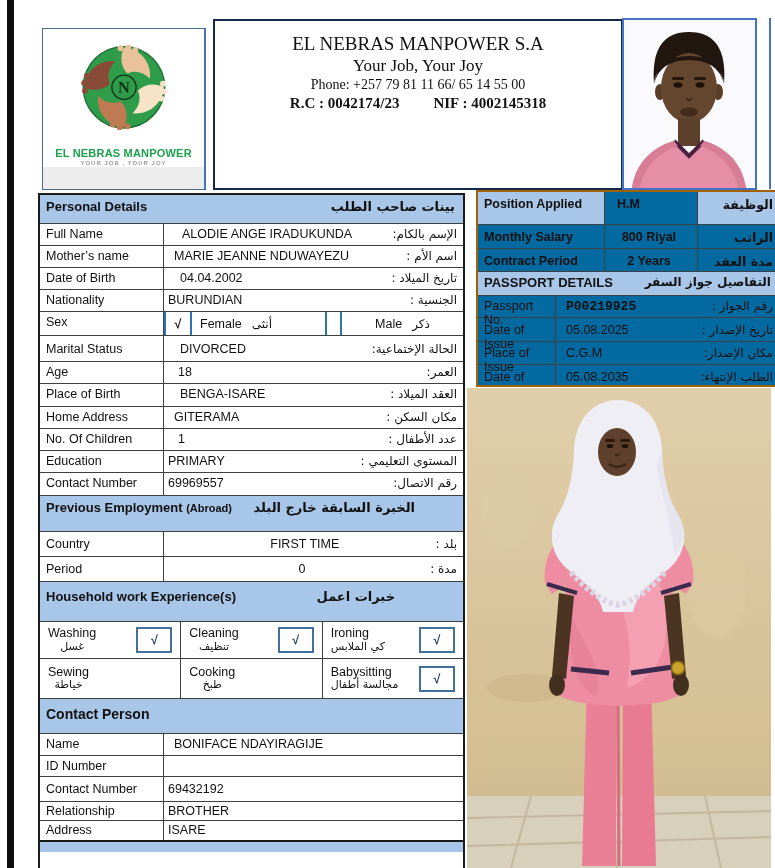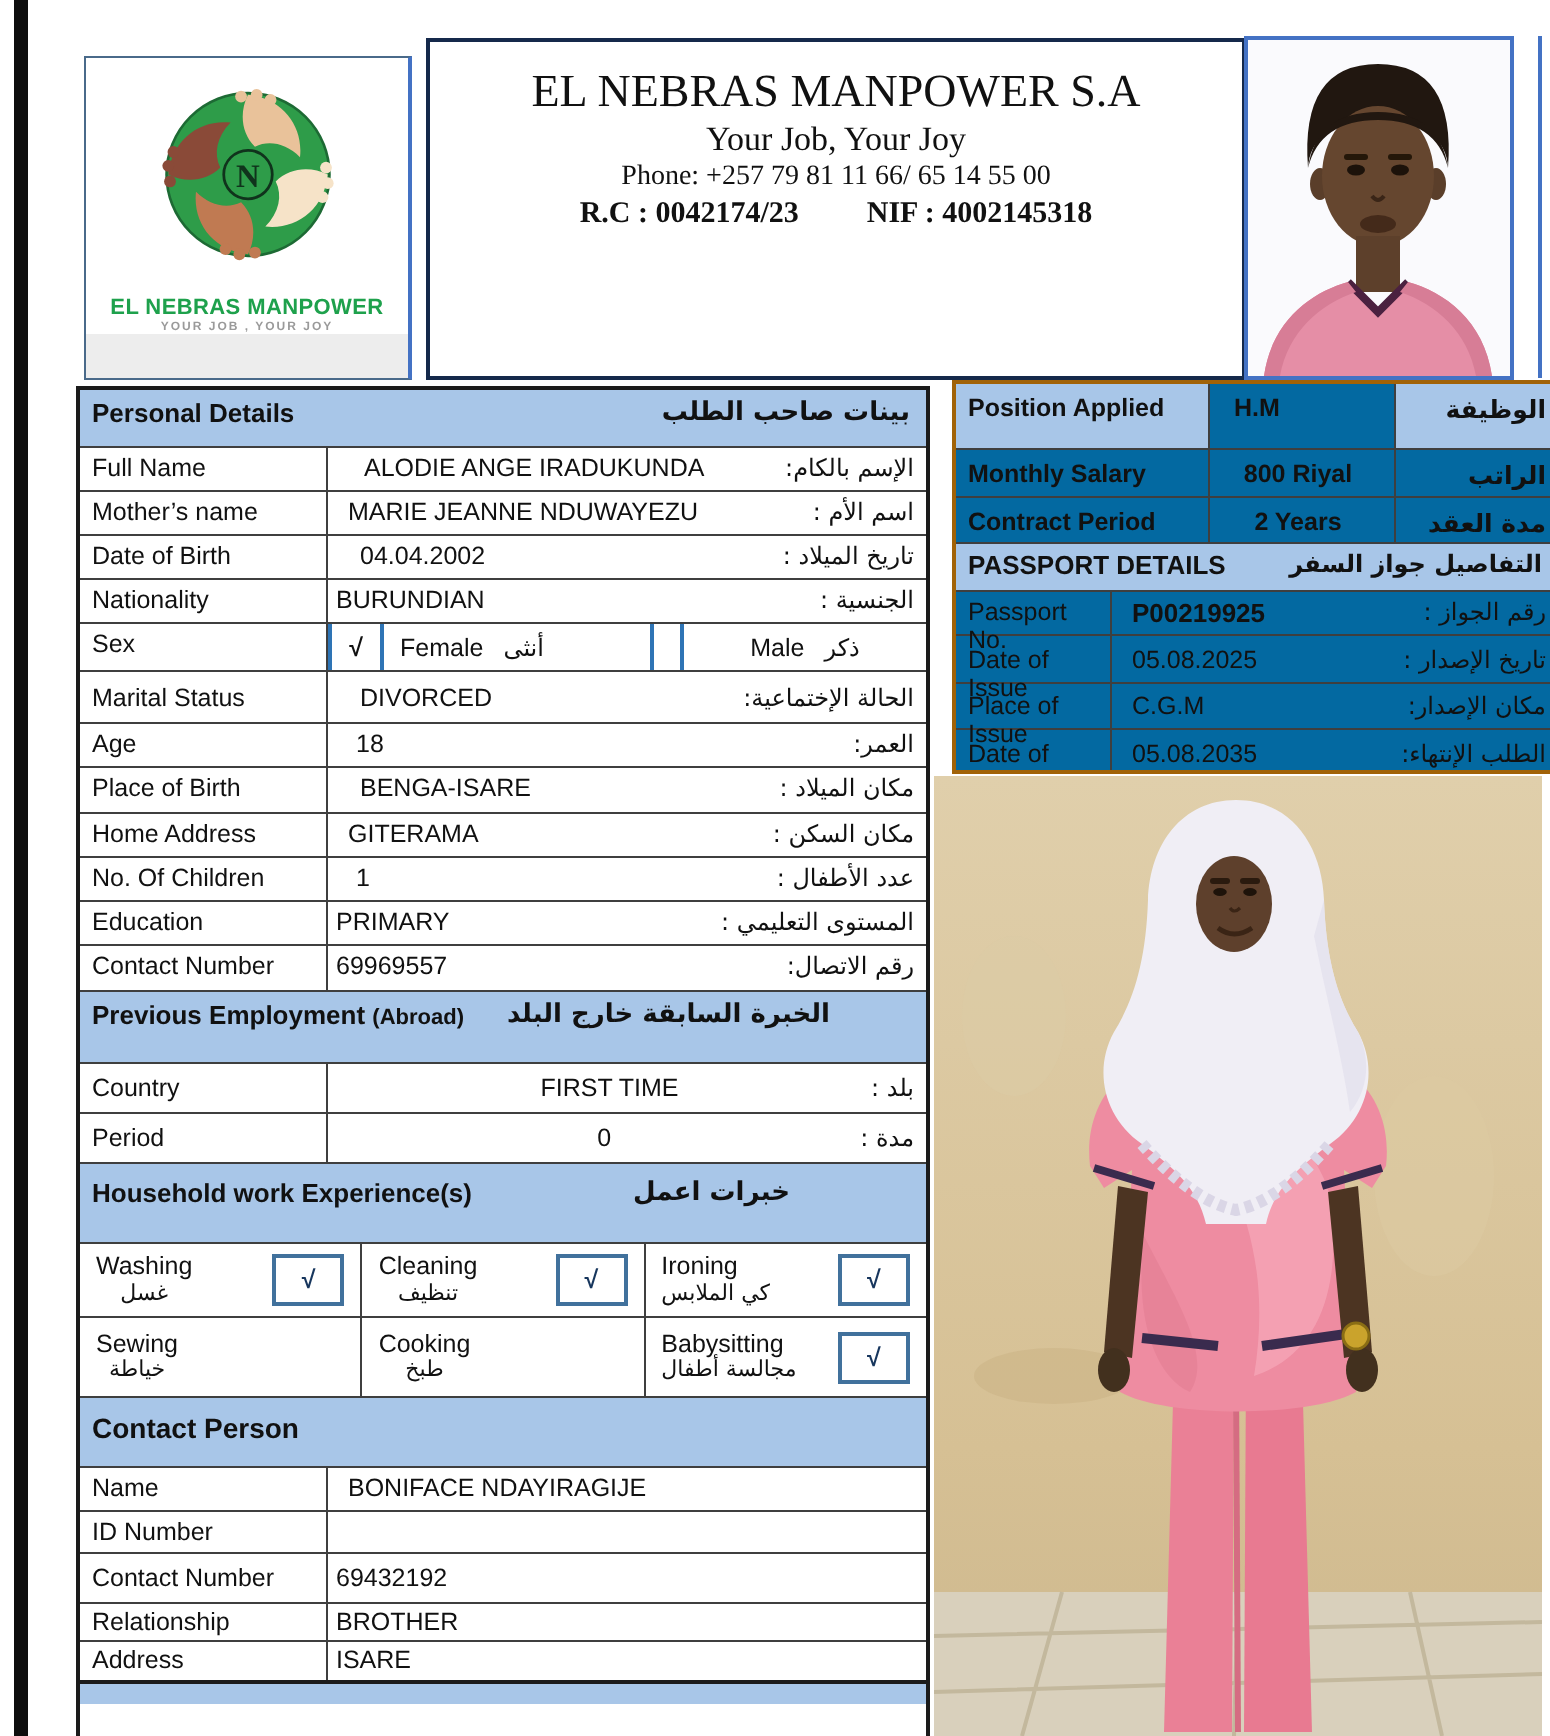--- a/index.html
+++ b/index.html
@@ -14,21 +14,21 @@
   
   #logobox{left:42px;top:28px;width:164px;height:162px;background:#fff;box-sizing:border-box;
            border:1px solid #4a6a8a;border-right:2px solid #4472c4;text-align:center;}
   #logobox .gray{position:absolute;left:0;right:0;bottom:0;height:22px;background:#ededed;}
   #brand{margin-top:2px;font-size:11px;font-weight:bold;color:#1ea14c;letter-spacing:.2px;}
   #tagline{margin-top:1px;font-size:6px;font-weight:bold;color:#9a9a9a;letter-spacing:1px;}
 
   
   #centerbox{left:213px;top:19px;width:410px;height:171px;box-sizing:border-box;
              border:2px solid #15294b;text-align:center;font-family:"Liberation Serif",serif;}
-  #company{margin-top:12px;font-size:23px;}
+  #company{margin-top:12px;font-size:19px;}
   #slogan{font-size:17px;margin-top:1px;}
   #emailline{margin-top:17px;font-size:14px;}
   #emailline a{color:#111;}
   #phoneline{font-size:14px;margin-top:1px;}
   #rcline{font-size:15px;font-weight:bold;margin-top:2px;display:flex;justify-content:center;gap:34px;}
 
   
   #headshot{left:622px;top:18px;width:135px;height:172px;box-sizing:border-box;border:2px solid #4472c4;background:#fafafd;}
   #rightline{left:769px;top:18px;width:2px;height:171px;background:#4472c4;}
 
@@ -72,21 +72,21 @@
   #lfooter{height:10px;background:#a8c6e8;border-top:2px solid #1b1b1b;overflow:hidden;}
 
   
   .rlab{flex:0 0 127px;border-right:1px solid #3f3f3f;padding:5px 4px 0 6px;box-sizing:border-box;font-weight:bold;}
   .rval{flex:0 0 93px;border-right:1px solid #3f3f3f;padding:5px 4px 0 12px;box-sizing:border-box;font-weight:bold;}
   .rval.cen{text-align:center;padding-left:0;}
   .rar{flex:1;padding:5px 6px 0 0;text-align:right;box-sizing:border-box;}
   .blue{background:#a8c6e8;}
   .plab{flex:0 0 78px;border-right:1px solid #3f3f3f;padding:3px 2px 0 6px;box-sizing:border-box;}
   .pval{flex:1;display:flex;justify-content:space-between;padding:3px 6px 0 10px;box-sizing:border-box;}
-  .pno{font-family:Liberation Sans, sans-serif;font-weight:bold;font-size:13px;}
+  .pno{font-family:Liberation Mono, monospace;font-weight:bold;font-size:13px;}
 
   #fullphoto{left:467px;top:388px;width:304px;height:480px;}
 </style>
 </head>
 <body>
 
 <div class="page">
 
   <div class="abs" id="edgebar"></div>
 
@@ -215,21 +215,21 @@
       <div class="lab">Age</div>
       <div class="val">
           <span class="v" style="padding-left:4px">18</span>
           <span class="ar ar-lab">العمر:</span>
         </div>
     </div>
     <div class="row h23">
       <div class="lab">Place of Birth</div>
       <div class="val">
           <span class="v" style="padding-left:6px">BENGA-ISARE</span>
-          <span class="ar ar-lab">مكان الميلاد :</span>
+          <span class="ar ar-lab">العقد الميلاد :</span>
         </div>
     </div>
     <div class="row h22">
       <div class="lab">Home Address</div>
       <div class="val">
           <span class="v">GITERAMA</span>
           <span class="ar ar-lab">مكان السكن :</span>
         </div>
     </div>
     <div class="row h22">

